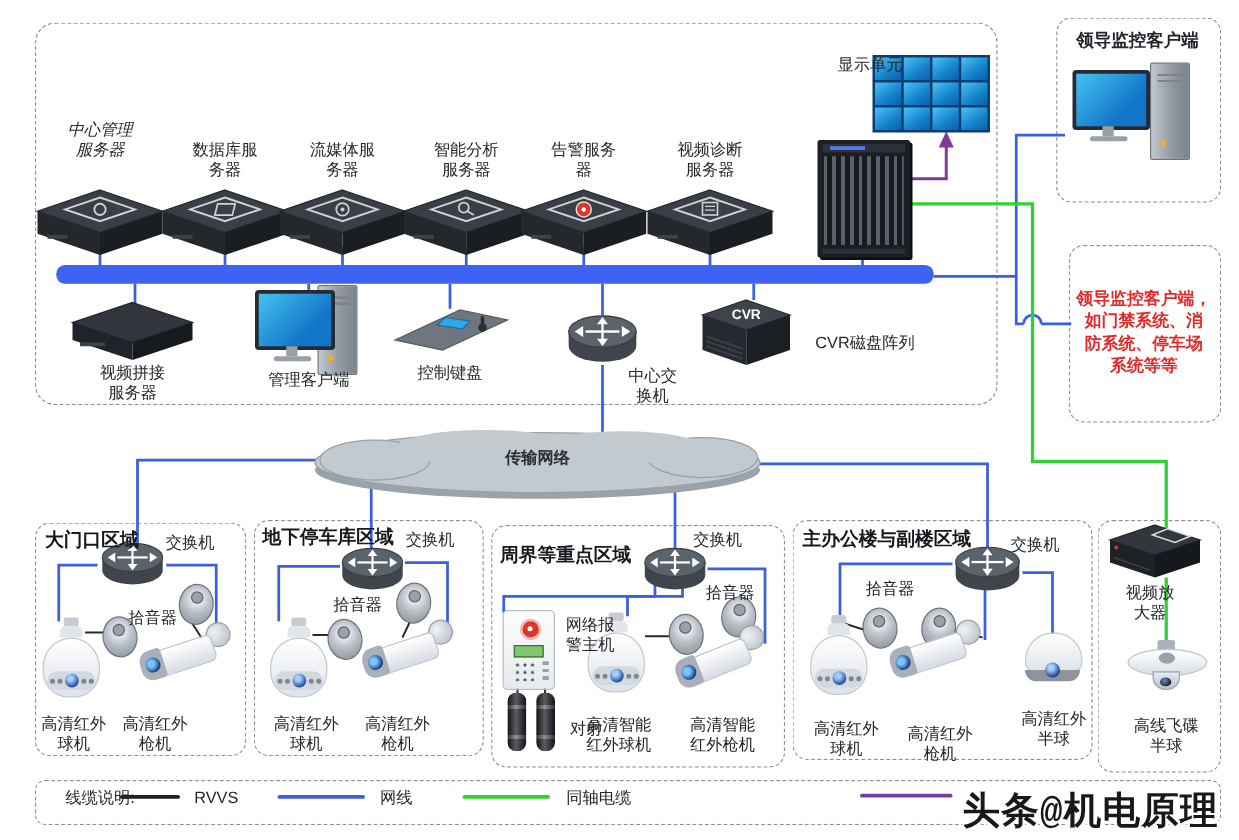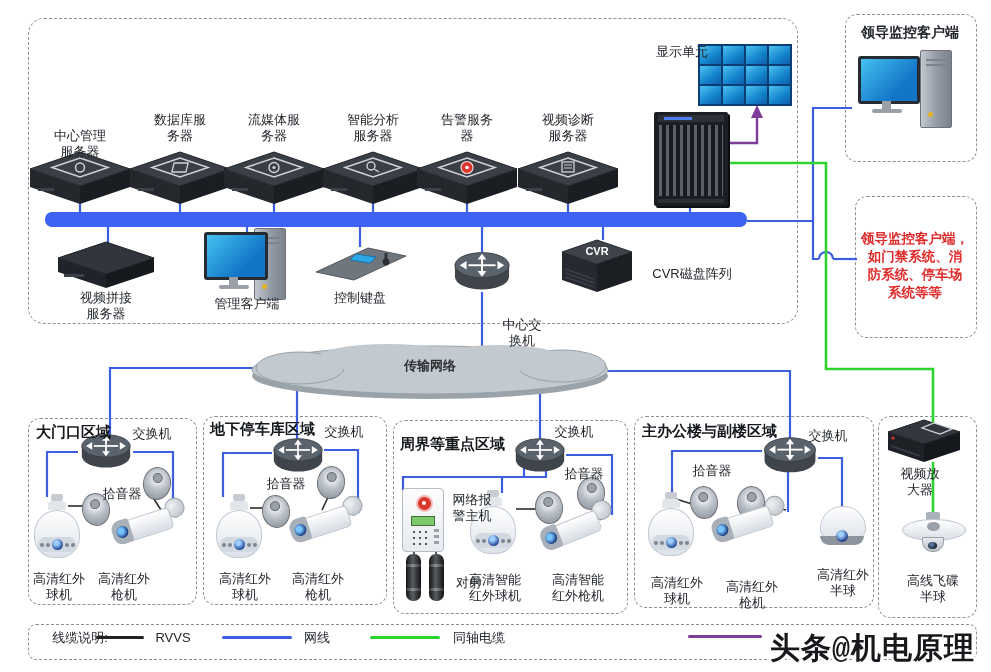--- a/index.html
+++ b/index.html
@@ -169,21 +169,21 @@
       <path d="M516,509 H537"></path>
         <path d="M589,505 L601,520"></path>
       <path d="M414,550 V559"></path>
         <path d="M436,550 V559"></path>
       <path d="M676,499 L692,504"></path>
         <path d="M760,504 L786,510"></path>
     </g>
   </svg>
 
 
-  <div class="lbl" style="left:28px;top:128px;width:104px;">
+  <div class="lbl" style="left:28px;top:96px;width:104px;font-style:italic;">
     <span>中心管理</span><br><span>服务器</span></div>
   <div class="lbl" style="left:128px;top:112px;width:104px;">
     <span>数据库服</span><br><span>务器</span></div>
   <div class="lbl" style="left:222px;top:112px;width:104px;">
     <span>流媒体服</span><br><span>务器</span></div>
   <div class="lbl" style="left:321px;top:112px;width:104px;">
     <span>智能分析</span><br><span>服务器</span></div>
   <div class="lbl" style="left:415px;top:112px;width:104px;">
     <span>告警服务</span><br><span>器</span></div>
   <div class="lbl" style="left:516px;top:112px;width:104px;">
@@ -242,21 +242,21 @@
         <polygon points="52,2 102,19 52,36 2,19" fill="#3a3f46" stroke="#22252a"></polygon>
         <polygon points="2,19 52,36 52,54 2,37" fill="#24272c"></polygon>
         <polygon points="52,36 102,19 102,37 52,54" fill="#1a1d21"></polygon>
         <polygon points="52,8 80,17.5 52,27 24,17.5" fill="none" stroke="#cfd3d8" stroke-width="1.5"></polygon>
         <rect x="46" y="12" width="12" height="10" fill="none" stroke="#cfd3d8" stroke-width="1.3"></rect>
         <line x1="48" y1="15" x2="56" y2="15" stroke="#cfd3d8" stroke-width="1"></line>
         <line x1="48" y1="18" x2="56" y2="18" stroke="#cfd3d8" stroke-width="1"></line>
         <rect x="10" y="38" width="16" height="3" fill="#3c424a"></rect>
       </svg></div>
 
-  <div class="lbl" style="left:648px;top:44px;width:68px;">显示单元</div>
+  <div class="lbl" style="left:662px;top:44px;width:68px;">显示单元</div>
   <div class="dev vwall" style="left:698px;top:44px;">
     <i></i>
       <i></i>
       <i></i>
       <i></i>
       <i></i>
       <i></i>
       <i></i>
       <i></i>
       <i></i>
@@ -316,21 +316,21 @@
     <svg width="58" height="44" viewBox="0 0 60 44">
         <path d="M2,15 v12 a28,13 0 0 0 56,0 v-12" fill="#40454c"></path>
         <ellipse cx="30" cy="15" rx="28" ry="13" fill="#5a626b" stroke="#383d43"></ellipse>
         <rect x="29" y="7" width="2" height="16" fill="#fff"></rect>
         <rect x="16" y="14" width="28" height="2" fill="#fff"></rect>
         <polygon points="30,3 25.5,9 34.5,9" fill="#fff"></polygon>
         <polygon points="30,27 25.5,21 34.5,21" fill="#fff"></polygon>
         <polygon points="7,15 14,10.5 14,19.5" fill="#fff"></polygon>
         <polygon points="53,15 46,10.5 46,19.5" fill="#fff"></polygon>
       </svg></div>
-  <div class="lbl" style="left:496px;top:293px;width:52px;margin-top:24px;">
+  <div class="lbl" style="left:496px;top:293px;width:52px;">
     <span>中心交</span><br>
     <span>换机</span></div>
 
   <div class="dev" style="left:560px;top:238px;">
     <svg width="74" height="58" viewBox="0 0 74 58">
         <polygon points="37,2 72,14 37,26 2,14" fill="#3f444c" stroke="#26292e"></polygon>
         <polygon points="2,14 37,26 37,54 2,42" fill="#262a30"></polygon>
         <polygon points="37,26 72,14 72,42 37,54" fill="#1b1e23"></polygon>
         <path d="M5,31 L34,41 M5,35 L34,45 M5,39 L34,49" stroke="#3a4047" stroke-width="1.5"></path>
         <text x="37" y="17" text-anchor="middle" fill="#ffffff" font-size="11" font-weight="bold" font-family="Liberation Sans, DejaVu Sans, sans-serif">CVR</text>

